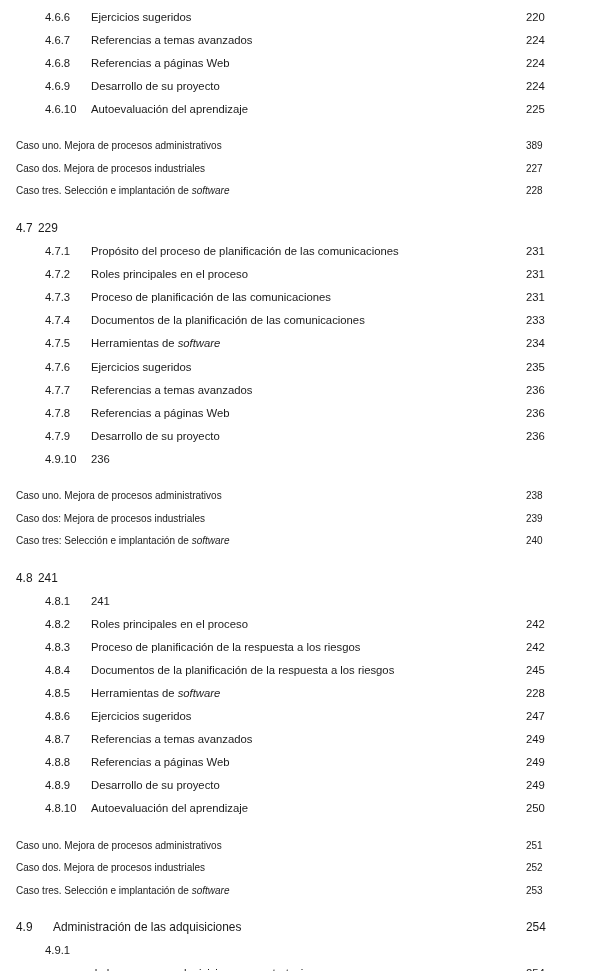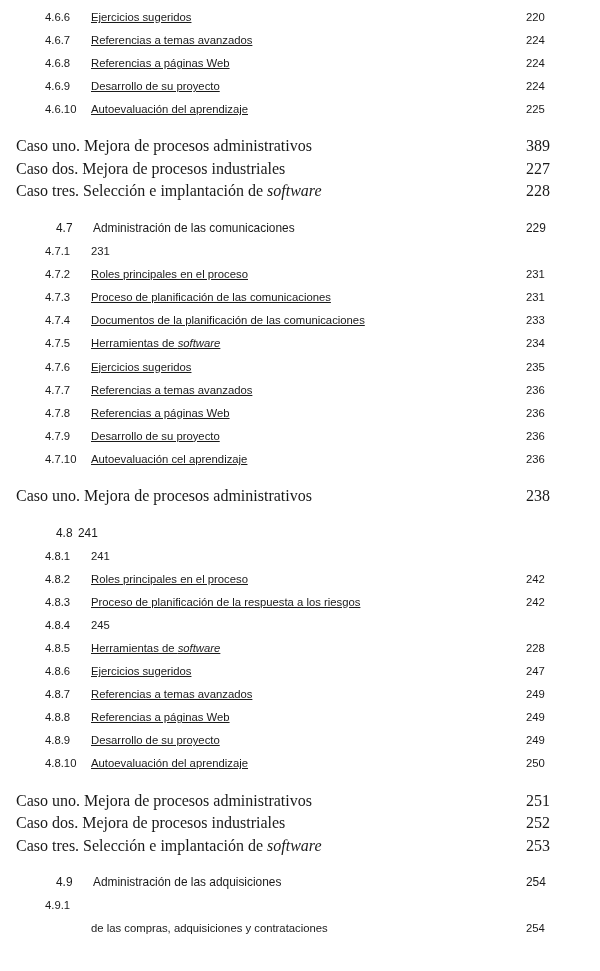--- a/index.html
+++ b/index.html
@@ -35,40 +35,37 @@
     white-space: nowrap;
   }
   
   .row.lvl1 {
     font-size: 11.9px;
   }
   .row.lvl1 .num {
     width: 38px;
     padding-left: 16px;
     box-sizing: border-box;
-    margin-left: 40px;
   }
   .row.lvl1 .label {
     padding-left: 15px;
   }
   
   .row.lvl2 .num {
     width: 91px;
     padding-left: 45px;
     box-sizing: border-box;
   }
   .row.lvl2 .label {
     padding-left: 0;
-    text-decoration: underline;
   }
   
   .row.caso {
-    font-size: 16px;
+    font-size: 10px;
     line-height: 22.5px;
-    font-family: Liberation Serif, serif;
   }
   .row.caso .num {
     width: 16px;
   }
   .row.caso .label {
     padding-left: 0;
   }
   
   .row.cont .num {
     width: 91px;
@@ -138,25 +135,25 @@
         <span class="pg">227</span>
       </div>
       <div class="row caso">
         <span class="num"></span>
         <span class="label"><span>Caso tres. Selección e implantación de </span><i>software</i></span>
         <span class="pg">228</span>
       </div>
       <div class="gap-md"></div>
       <div class="row lvl1">
         <span class="num">4.7</span>
-        <span class="label">Administración de las comunicaciones</span>
         <span class="pg">229</span>
       </div>
       <div class="row lvl2">
         <span class="num">4.7.1</span>
+        <span class="label">Propósito del proceso de planificación de las comunicaciones</span>
         <span class="pg">231</span>
       </div>
       <div class="row lvl2">
         <span class="num">4.7.2</span>
         <span class="label">Roles principales en el proceso</span>
         <span class="pg">231</span>
       </div>
       <div class="row lvl2">
         <span class="num">4.7.3</span>
         <span class="label">Proceso de planificación de las comunicaciones</span>
@@ -186,29 +183,38 @@
         <span class="num">4.7.8</span>
         <span class="label">Referencias a páginas Web</span>
         <span class="pg">236</span>
       </div>
       <div class="row lvl2">
         <span class="num">4.7.9</span>
         <span class="label">Desarrollo de su proyecto</span>
         <span class="pg">236</span>
       </div>
       <div class="row lvl2">
-        <span class="num">4.7.10</span>
-        <span class="label">Autoevaluación cel aprendizaje</span>
+        <span class="num">4.9.10</span>
         <span class="pg">236</span>
       </div>
       <div class="gap-md"></div>
       <div class="row caso">
         <span class="num"></span>
         <span class="label">Caso uno. Mejora de procesos administrativos</span>
         <span class="pg">238</span>
+      </div>
+      <div class="row caso">
+        <span class="num"></span>
+        <span class="label">Caso dos: Mejora de procesos industriales</span>
+        <span class="pg">239</span>
+      </div>
+      <div class="row caso">
+        <span class="num"></span>
+        <span class="label"><span>Caso tres: Selección e implantación de </span><i>software</i></span>
+        <span class="pg">240</span>
       </div>
       <div class="gap-md"></div>
       <div class="row lvl1">
         <span class="num">4.8</span>
         <span class="pg">241</span>
       </div>
       <div class="row lvl2">
         <span class="num">4.8.1</span>
         <span class="pg">241</span>
       </div>
@@ -217,20 +223,21 @@
         <span class="label">Roles principales en el proceso</span>
         <span class="pg">242</span>
       </div>
       <div class="row lvl2">
         <span class="num">4.8.3</span>
         <span class="label">Proceso de planificación de la respuesta a los riesgos</span>
         <span class="pg">242</span>
       </div>
       <div class="row lvl2">
         <span class="num">4.8.4</span>
+        <span class="label">Documentos de la planificación de la respuesta a los riesgos</span>
         <span class="pg">245</span>
       </div>
       <div class="row lvl2">
         <span class="num">4.8.5</span>
         <span class="label"><span>Herramientas de </span><i>software</i></span>
         <span class="pg">228</span>
       </div>
       <div class="row lvl2">
         <span class="num">4.8.6</span>
         <span class="label">Ejercicios sugeridos</span>

